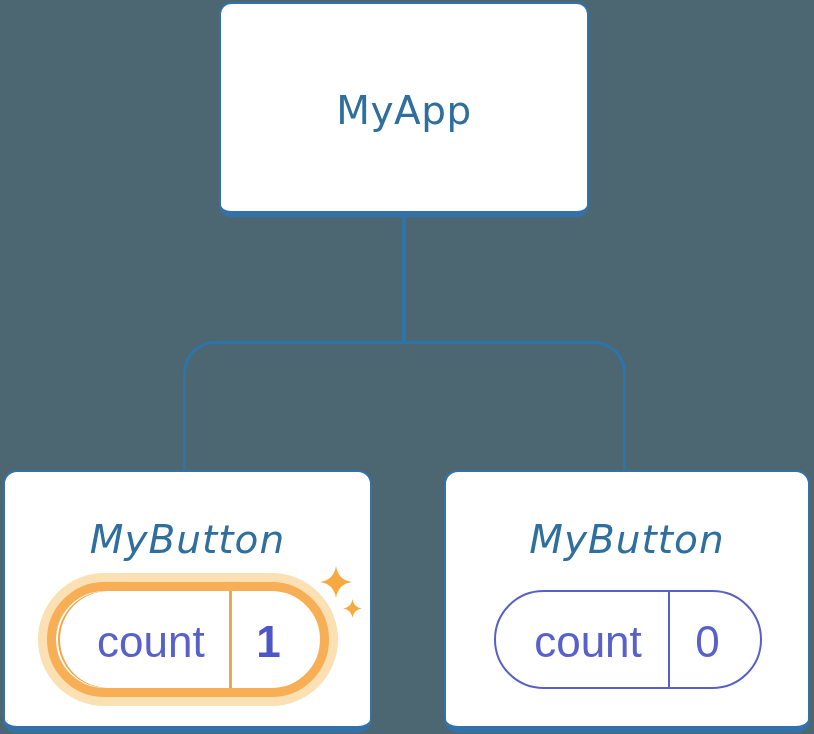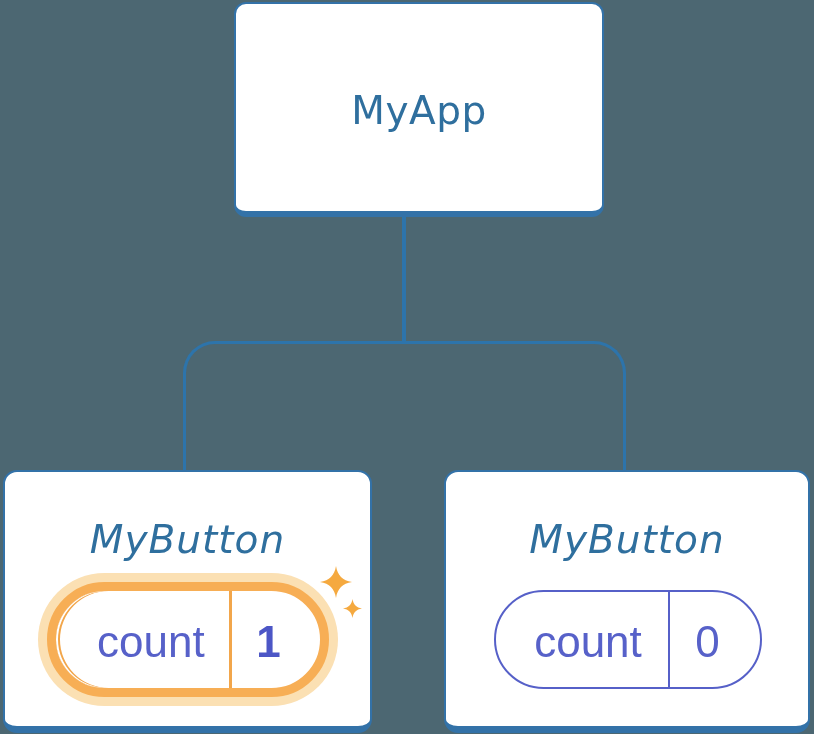--- a/index.html
+++ b/index.html
@@ -22,21 +22,21 @@
     border-radius:32px 32px 0 0;
     box-sizing:border-box;
     background:transparent;
   }
   
   .node{
     position:absolute;z-index:2;background:#fff;
     border:2px solid var(--box-border,#3372A8);
     box-sizing:border-box;
   }
-  .n-root{left:234px;top:2px;width:370px;height:215px;border-radius:12px;border-bottom-width:6px;}
+  .n-root{left:219px;top:2px;width:370px;height:215px;border-radius:12px;border-bottom-width:6px;}
   .n-left{left:3px;top:469.5px;width:369px;height:263.5px;border-radius:14px;border-bottom-width:7px;}
   .n-right{left:444px;top:469.5px;width:366px;height:263.5px;border-radius:14px;border-bottom-width:7px;}
   .node-title{
     position:absolute;left:0;right:0;text-align:center;
     color:var(--title,#2F6F9E);
     font-size:39px;line-height:1;letter-spacing:0.5px;
   }
   .n-root .node-title{top:87px;}
   .n-left .node-title,.n-right .node-title{top:48px;letter-spacing:1px;font-style:italic;}
   

